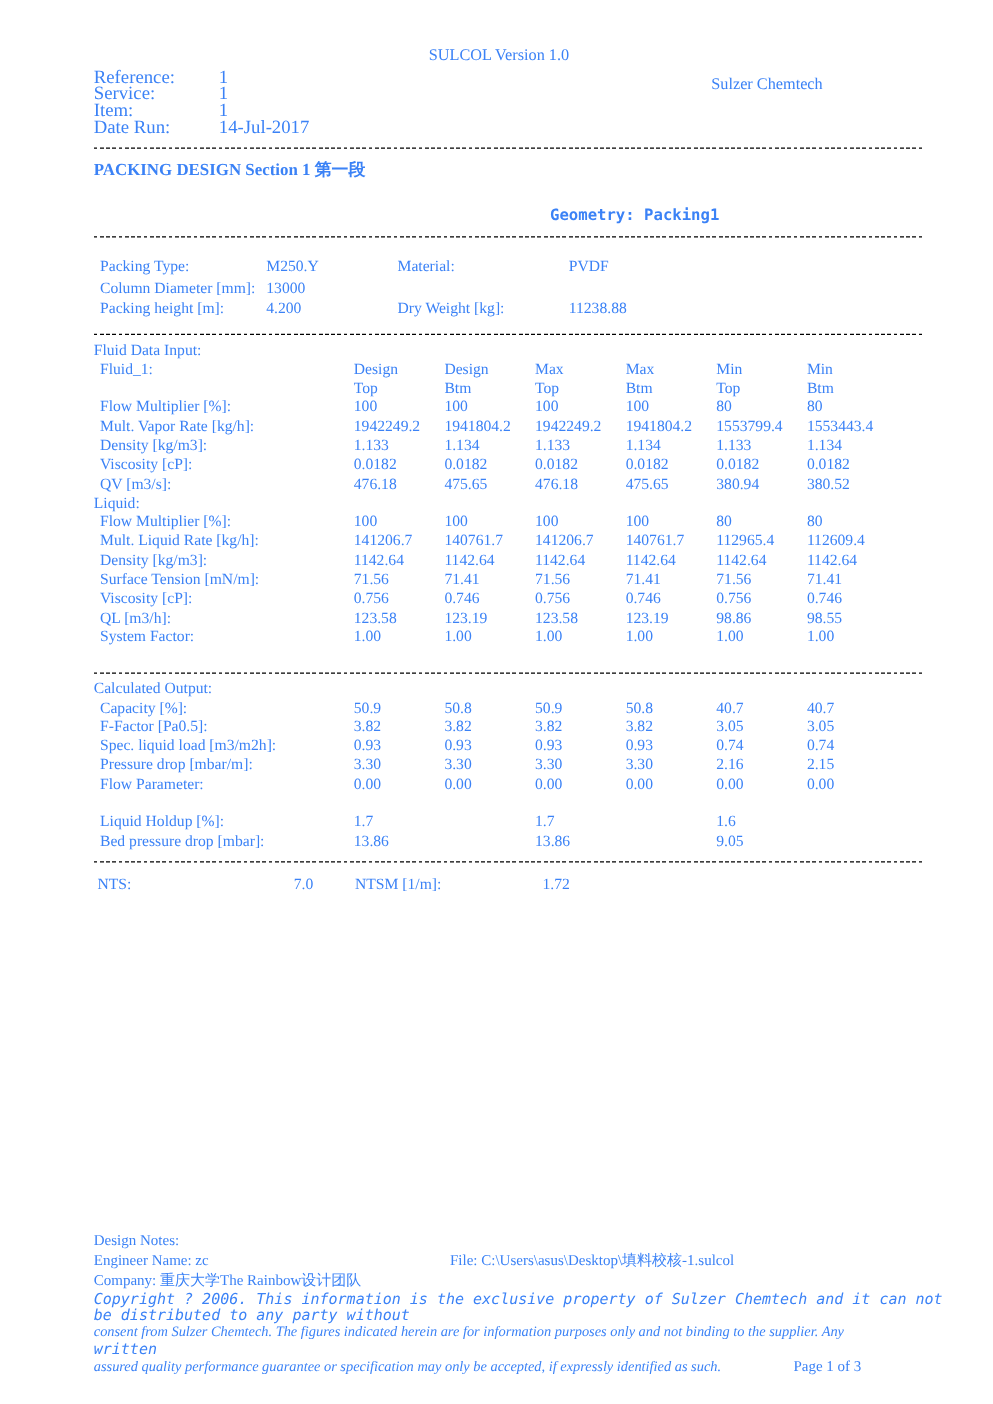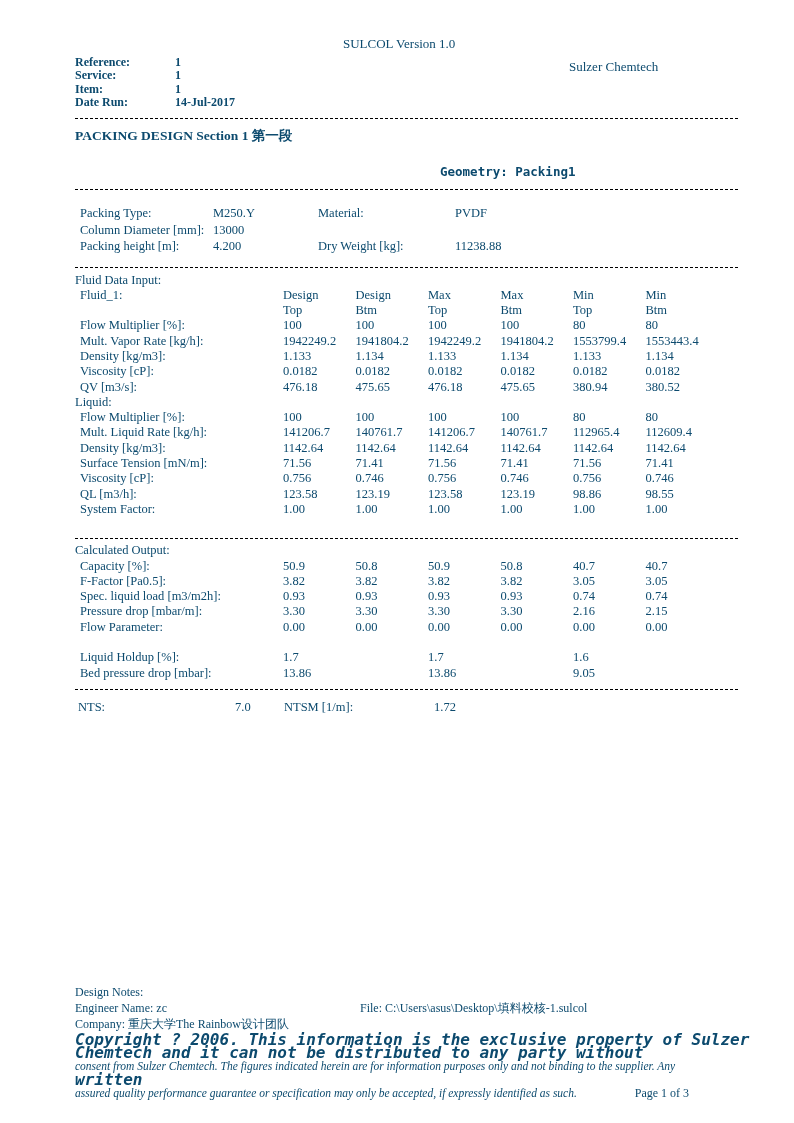--- a/index.html
+++ b/index.html
@@ -1,30 +1,30 @@
 <!DOCTYPE html>
 <html><head>
 <meta charset="utf-8">
 <style>
   * { margin:0; padding:0; box-sizing:border-box; }
   html,body { background:#fff; }
   .page {
     position:relative; width:794px; height:1123px; background:#ffffff;
-    font-family:"Liberation Serif", serif; font-size:12.5px; color:#0c4a6e;
+    font-family:"Liberation Serif", serif; font-size:12.5px; color:#3b82f6;
     overflow:hidden;
   }
   
   .hdr-title { position:absolute; left:343px; top:36px; font-size:13px; }
   .logo {
     position:absolute; left:543px; top:23px;
     font-family:"DejaVu Sans", sans-serif; font-weight:bold; font-size:31px;
     letter-spacing:1px; line-height:33px; transform:scaleY(1.02); transform-origin:top left;
   }
   .logo-sub { position:absolute; left:569px; top:59px; font-size:13px; }
-  .meta { position:absolute; left:75px; top:56px; font-size:12px;font-weight:bold; }
+  .meta { position:absolute; left:75px; top:56px; font-size:15px; }
   .meta-row { display:flex; line-height:13.4px; }
   .meta-label { width:100px; }
   
   .body { position:absolute; left:75px; top:112px; width:665px; }
   .dash {
     height:2px;
     background:repeating-linear-gradient(90deg,#000 0 3px,transparent 3px 5px);
     background-size:100% 1px; background-repeat:no-repeat; background-position:left center;
   }
   .d1 { margin-top:5px; }
@@ -53,21 +53,21 @@
   .nts-row { display:flex; margin-top:8px; line-height:16px; }
   .nts-label { flex:0 0 160px; padding-left:3px; }
   .nts-value { flex:0 0 49px; }
   .ntsm-label { flex:0 0 150px; }
   .ntsm-value { flex:1 1 auto; }
   
   .footer { position:absolute; left:75px; top:984px; width:685px; font-size:12px; line-height:16.2px; }
   .eng-row { display:flex; }
   .eng-name { flex:0 0 285px; }
   .copy { font-style:italic; }
-  .mono-it { font-family:"DejaVu Sans Mono", monospace; font-size:16px; line-height:13.5px;font-weight:bold; }
+  .mono-it { font-family:"DejaVu Sans Mono", monospace; font-size:12px; line-height:13.5px; }
   .serif-it { font-family:"Liberation Serif", serif; font-size:11.5px; line-height:13.5px; }
   .pageno { font-style:normal; font-size:12px; margin-left:55px; }
 </style>
 </head>
 <body>
 
 <div class="page">
 
   <div class="hdr-title">SULCOL Version 1.0</div>
   <div class="logo-sub">Sulzer Chemtech</div>

